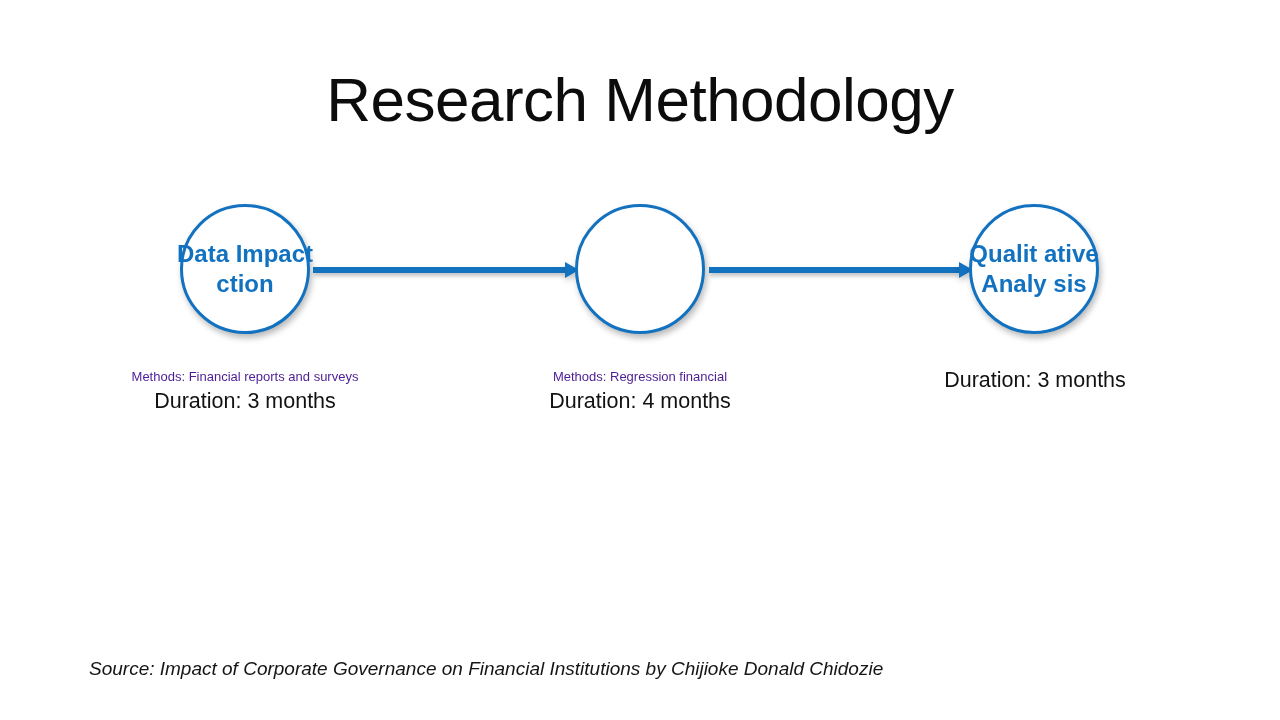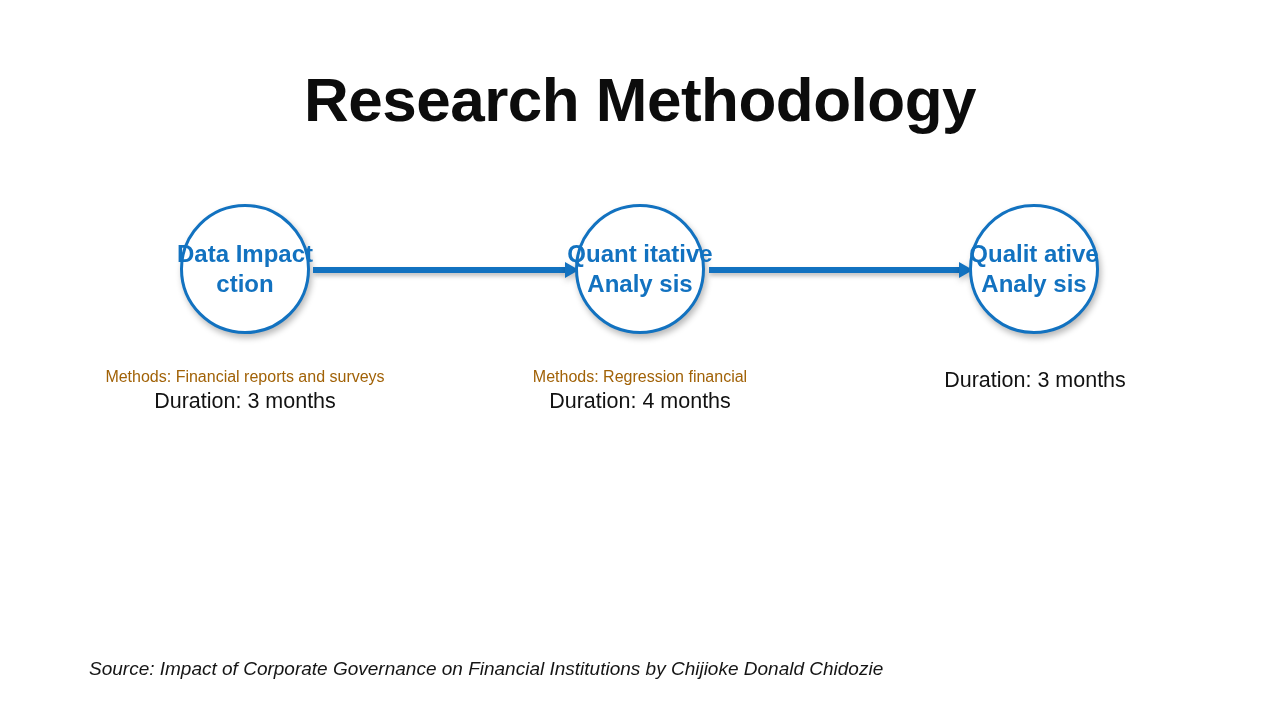--- a/index.html
+++ b/index.html
@@ -24,21 +24,21 @@
   }
 
   
   #slide-title {
     position: absolute;
     left: 0;
     top: 62px;
     width: 1280px;
     text-align: center;
     font-size: 62px;
-    font-weight: bold;
+    font-weight: normal;
     line-height: 76px;
     color: #0c0c0c;
     letter-spacing: -0.5px;
     white-space: nowrap;
   }
 
   
   .node {
     position: absolute;
     top: 204px;
@@ -105,23 +105,23 @@
   #connector-2 .connector-head { left: 250px; }
 
   
   .caption {
     position: absolute;
     top: 366px;
     text-align: center;
     color: #0c0c0c;
   }
   .caption-methods {
-    font-size: 16px;
+    font-size: 13px;
     line-height: 21px;
-    color: #a16207;
+    color: #4c1d95;
   }
   .caption-duration {
     font-size: 21.5px;
     line-height: 28px;
     color: #121212;
   }
   #caption-1 { left: 75px; width: 340px; }
   #caption-2 { left: 490px; width: 300px; }
   #caption-3 { left: 880px; width: 310px; }
 
@@ -150,21 +150,20 @@
     <div class="node-label">Data Impact ction</div>
   </div>
 
   <div class="connector" id="connector-1">
     <div class="connector-shaft"></div>
     <div class="connector-head"></div>
   </div>
 
   <div class="node" id="node-2">
     <div class="node-circle"></div>
-    <div class="node-label">Quant itative Analy sis</div>
   </div>
 
   <div class="connector" id="connector-2">
     <div class="connector-shaft"></div>
     <div class="connector-head"></div>
   </div>
 
   <div class="node" id="node-3">
     <div class="node-circle"></div>
     <div class="node-label">Qualit ative Analy sis</div>

